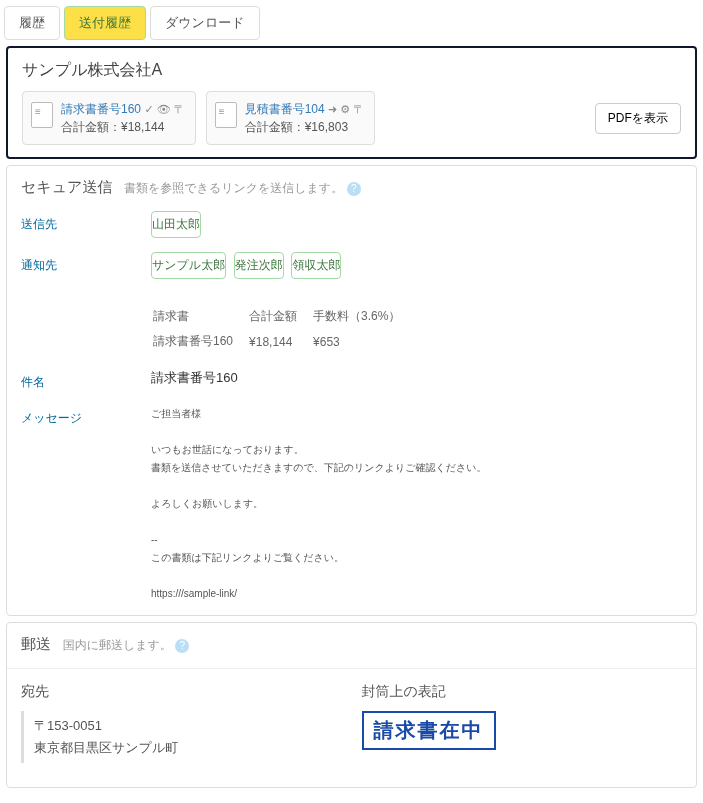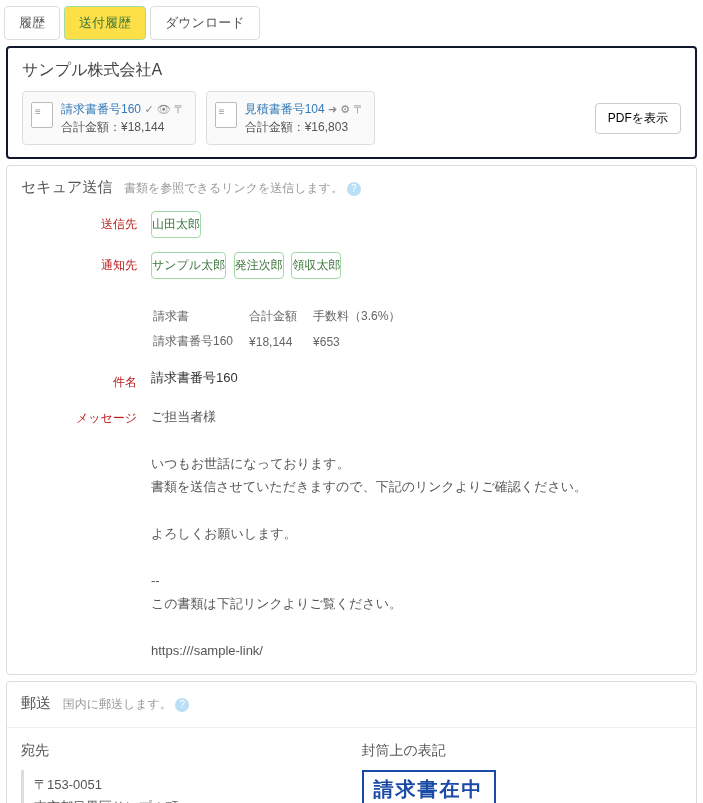--- a/index.html
+++ b/index.html
@@ -14,32 +14,32 @@
 .doc-icon { width: 22px; height: 26px; border: 1px solid #bbb; border-radius: 2px; background: #fff; position: relative; margin-top: 2px; }
 .doc-icon::before { content: "≡"; position: absolute; left: 3px; top: 3px; font-size: 10px; color: #999; }
 .doc-lines { font-size: 12px; color: #555; line-height: 1.5; }
 .doc-title { color: #337ab7; display: inline-flex; gap: 4px; align-items: center; }
 .pdf-btn { margin-left: auto; border: 1px solid #ccc; background: #fff; border-radius: 4px; padding: 6px 12px; font-size: 12px; cursor: pointer; }
 .section { border: 1px solid #ddd; border-radius: 4px; margin: 6px; padding: 12px 14px; }
 .sec-title { font-size: 15px; color: #555; display: inline-block; margin-right: 8px; }
 .sec-sub { font-size: 12px; color: #999; }
 .help { display: inline-block; width: 14px; height: 14px; border-radius: 50%; background: #b8dff5; color: #fff; font-size: 10px; text-align: center; line-height: 14px; vertical-align: middle; }
 .form-row { display: flex; margin-top: 14px; align-items: flex-start; }
-.form-label { width: 130px; text-align: right; color: #b91c1c; font-size: 12px; padding-top: 5px; padding-right: 14px; }
+.form-label { width: 130px; color: #0369a1; font-size: 12px; padding-top: 5px; padding-right: 14px; }
 .form-val { flex: 1; }
 .chip { display: inline-block; border: 1px solid #a3d9a5; background: #fff; color: #3c763d; border-radius: 4px; padding: 4px 0; font-size: 12px; margin-right: 4px; }
 .checkbox-row { display: flex; align-items: center; gap: 6px; font-size: 12px; color: #555; }
 .card-icons { display: flex; gap: 3px; margin-left: 30px; }
 .card-ic { width: 30px; height: 18px; border: 1px solid #ccc; border-radius: 2px; font-size: 8px; display: flex; align-items: center; justify-content: center; font-weight: bold; }
 .mc { color: #eb001b; }
 .visa { color: #1a1f71; }
 .amex { background: #2e77bc; color: #fff; border-color: #2e77bc; }
 .fee-table { margin-top: 10px; font-size: 12px; color: #666; }
 .fee-table td { padding: 3px 14px 3px 0; }
-.msg-body { font-size: 13px; color: #555; line-height: 1.8; white-space: pre-line; }
+.msg-body { font-size: 10px; color: #555; line-height: 1.8; white-space: pre-line; }
 .two-col { display: flex; gap: 20px; margin-top: 14px; }
 .col { flex: 1; }
 .sub-h { font-size: 14px; color: #555; margin-bottom: 10px; }
 .addr-block { border-left: 3px solid #ddd; padding: 4px 0 4px 10px; font-size: 13px; color: #555; line-height: 1.7; margin-bottom: 12px; }
 .stamp { border: 2px solid #1a4aa8; color: #1a4aa8; font-size: 20px; font-weight: bold; padding: 4px 10px; display: inline-block; letter-spacing: 2px; margin-bottom: 16px; }
 .ic { font-style: normal; color: #888; font-size: 11px; }
 hr.sep { border: none; border-top: 1px solid #eee; margin: 14px -14px; }
 </style>
 </head>
 <body>

